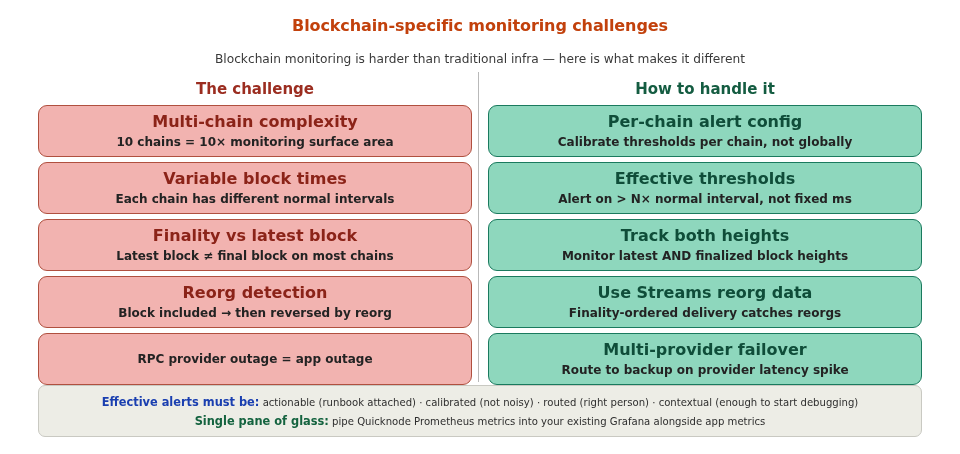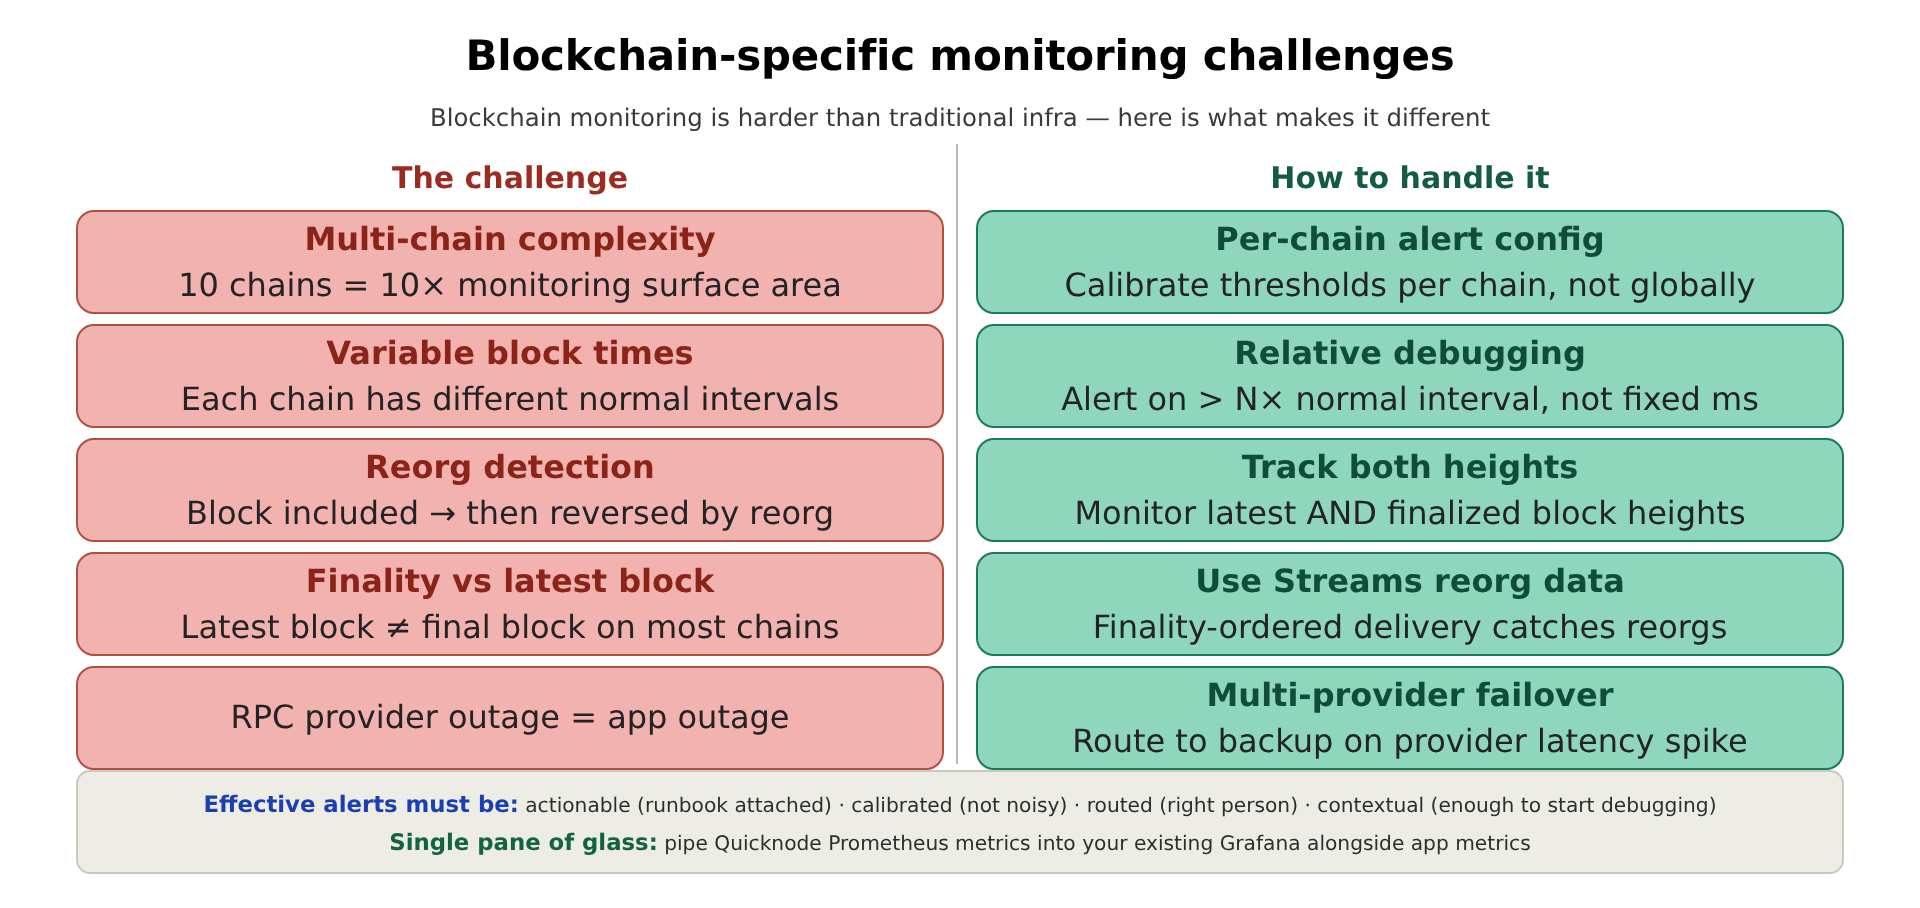--- a/index.html
+++ b/index.html
@@ -20,23 +20,23 @@
     box-sizing: border-box;
   }
 
   
   .title {
     position: absolute;
     top: 16px;
     left: 0;
     width: 960px;
     text-align: center;
-    font-size: 21px;
-    font-weight: bold;
-    color: #000000;
+    font-size: 16px;
+    font-weight: bold;
+    color: #c2410c;
     letter-spacing: -0.1px;
   }
   .subtitle {
     position: absolute;
     top: 52px;
     left: 0;
     width: 960px;
     text-align: center;
     font-size: 12.2px;
     font-weight: normal;
@@ -105,22 +105,22 @@
   }
   .card-title {
     font-size: 16px;
     font-weight: bold;
     line-height: 1.25;
     margin-bottom: 3px;
   }
   .card-challenge .card-title { color: #8B2318; }
   .card-handle .card-title    { color: #0F4D39; }
   .card-sub {
-    font-size: 16px;
-    font-weight: normal;
+    font-size: 12px;
+    font-weight: bold;
     color: #232323;
     line-height: 1.2;
   }
 
   
   .footer {
     position: absolute;
     left: 38px;
     top: 385px;
     width: 884px;
@@ -168,39 +168,39 @@
   <div class="col col-left">
     <div class="card card-challenge">
       <div class="card-title">Multi-chain complexity</div>
       <div class="card-sub">10 chains = 10× monitoring surface area</div>
     </div>
     <div class="card card-challenge">
       <div class="card-title">Variable block times</div>
       <div class="card-sub">Each chain has different normal intervals</div>
     </div>
     <div class="card card-challenge">
+      <div class="card-title">Finality vs latest block</div>
+      <div class="card-sub">Latest block ≠ final block on most chains</div>
+    </div>
+    <div class="card card-challenge">
       <div class="card-title">Reorg detection</div>
       <div class="card-sub">Block included → then reversed by reorg</div>
     </div>
     <div class="card card-challenge">
-      <div class="card-title">Finality vs latest block</div>
-      <div class="card-sub">Latest block ≠ final block on most chains</div>
-    </div>
-    <div class="card card-challenge">
       <div class="card-sub">RPC provider outage = app outage</div>
     </div>
   </div>
 
   <div class="col col-right">
     <div class="card card-handle">
       <div class="card-title">Per-chain alert config</div>
       <div class="card-sub">Calibrate thresholds per chain, not globally</div>
     </div>
     <div class="card card-handle">
-      <div class="card-title">Relative debugging</div>
+      <div class="card-title">Effective thresholds</div>
       <div class="card-sub">Alert on &gt; N× normal interval, not fixed ms</div>
     </div>
     <div class="card card-handle">
       <div class="card-title">Track both heights</div>
       <div class="card-sub">Monitor latest AND finalized block heights</div>
     </div>
     <div class="card card-handle">
       <div class="card-title">Use Streams reorg data</div>
       <div class="card-sub">Finality-ordered delivery catches reorgs</div>
     </div>

